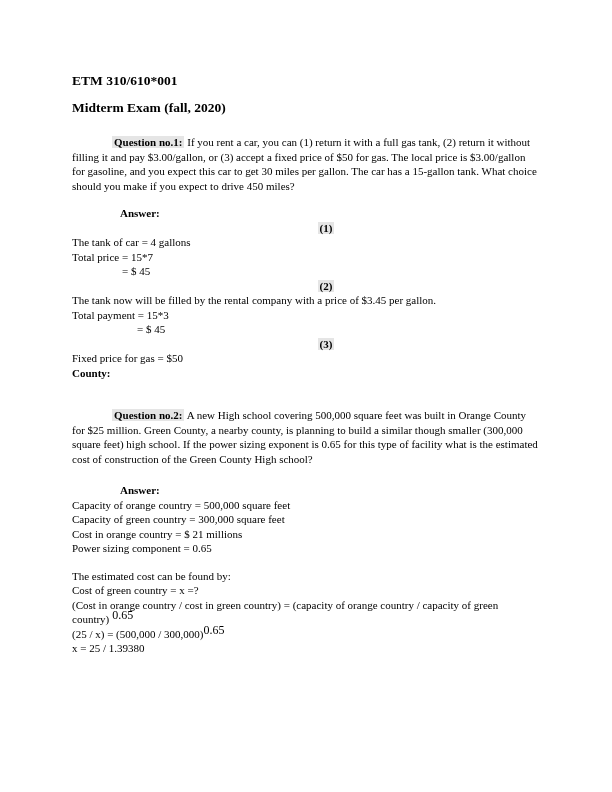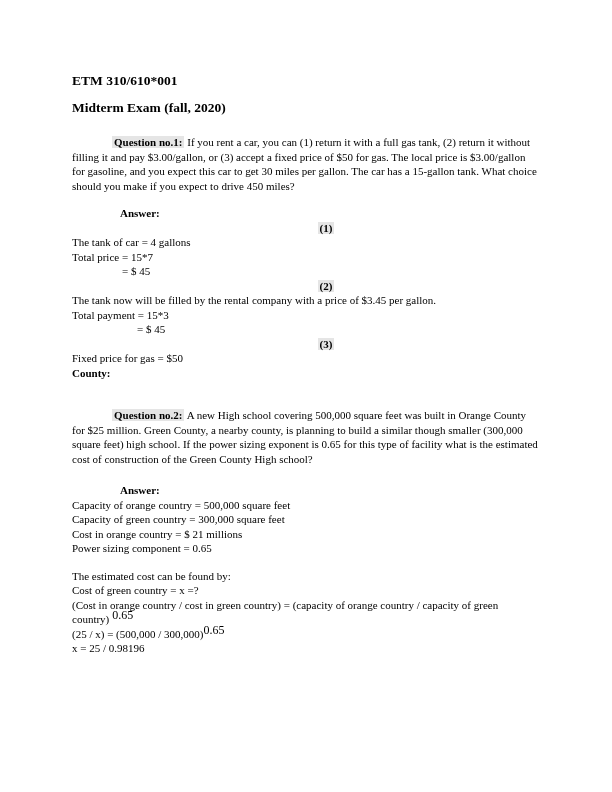--- a/index.html
+++ b/index.html
@@ -82,15 +82,15 @@
   <div class="answer-label q2-answer-label">Answer:</div>
   <div class="line">Capacity of orange country = 500,000 square feet</div>
   <div class="line">Capacity of green country = 300,000 square feet</div>
   <div class="line">Cost in orange country = $ 21 millions</div>
   <div class="line">Power sizing component = 0.65</div>
   <div class="line gap-sm">The estimated cost can be found by:</div>
 
   <div class="line">Cost of green country = x =?</div>
   <div class="line"><span>(Cost in orange country / cost in green country) = (capacity of orange country / capacity of green</span><br><span>country)</span><sup class="sp">0.65</sup></div>
   <div class="line"><span>(25 / x) = (500,000 / 300,000)</span><sup>0.65</sup></div>
-  <div class="line">x = 25 / 0.98196</div>
+  <div class="line">x = 25 / 1.39380</div>
 
 </div>
 
 </body></html>

